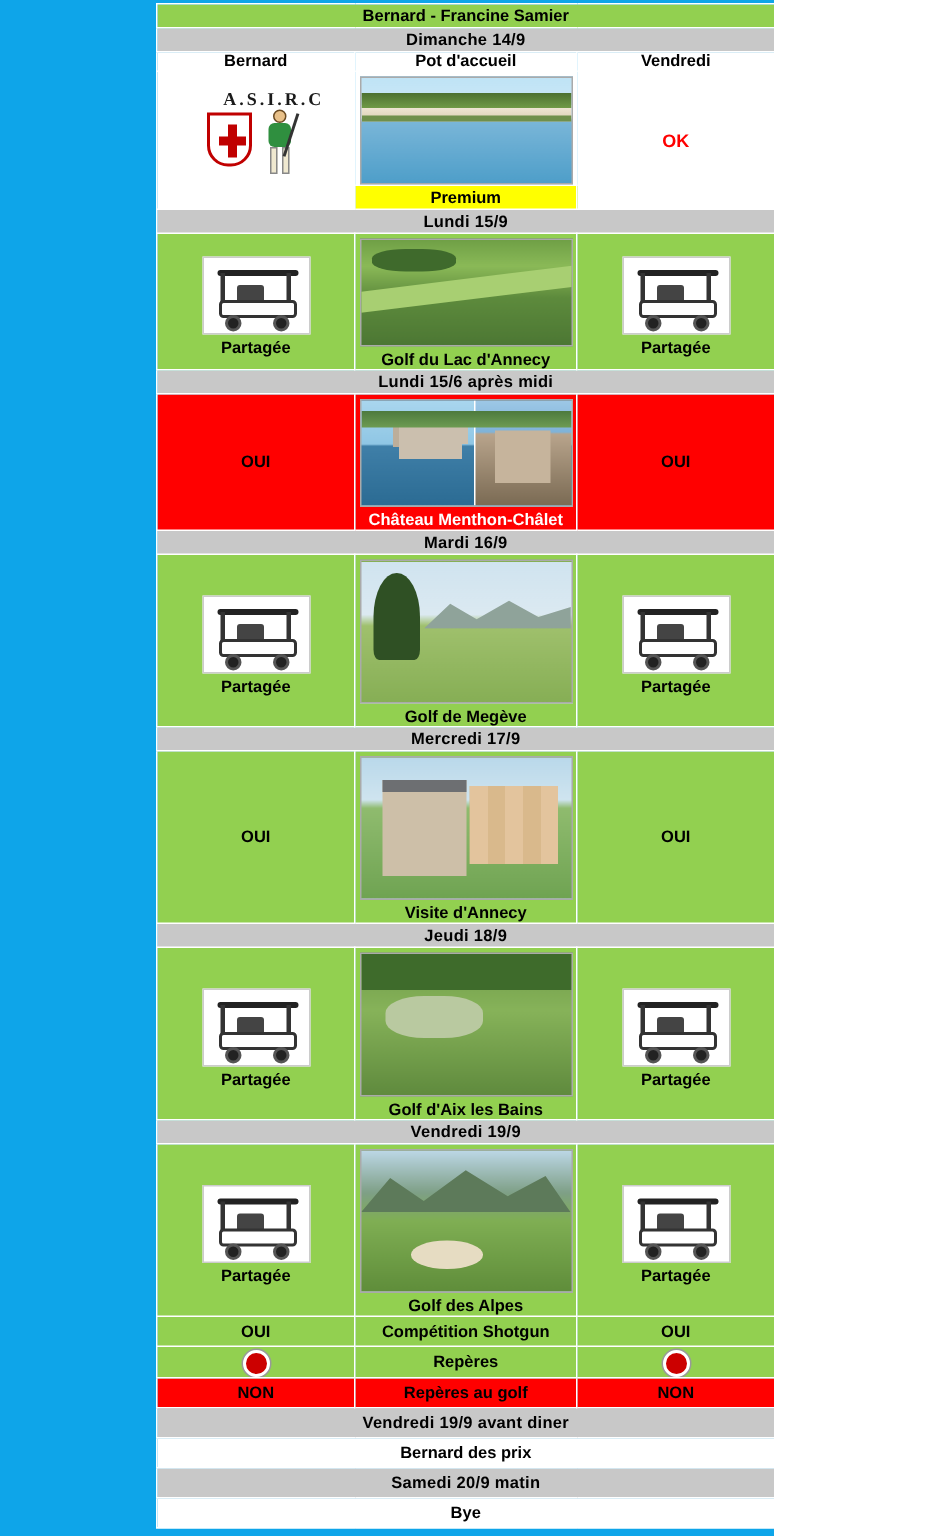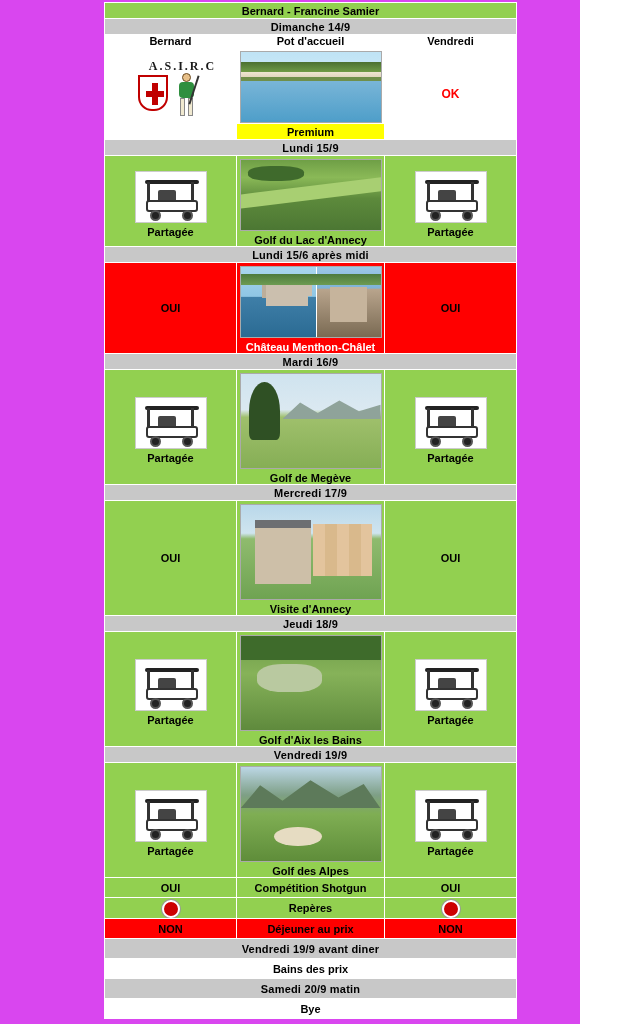--- a/index.html
+++ b/index.html
@@ -4,23 +4,23 @@
 <style>
   * { box-sizing: border-box; }
   html, body {
     margin: 0; padding: 0;
     width: 620px; height: 1024px;
     background: #ffffff;
     font-family: "Liberation Sans", sans-serif;
   }
   #sheet {
     position: relative;
-    width: 580px;
+    width: 516px;
     height: 1024px;
-    background: #d946ef;
+    background: #0ea5e9;
     overflow: hidden;
   }
   .table {
     position: absolute;
     left: 104px;
     top: 2px;
     width: 412px;
     border-collapse: collapse;
     table-layout: fixed;
   }
@@ -471,29 +471,29 @@
           <div class="red-dot"></div>
         </td>
         <td class="green">Repères</td>
         <td class="green">
           <div class="red-dot"></div>
         </td>
       </tr>
 
       <tr class="row-small">
         <td class="red">NON</td>
-        <td class="red">Déjeuner au prix</td>
+        <td class="red">Repères au golf</td>
         <td class="red">NON</td>
       </tr>
 
       <tr class="row-small">
         <td class="hdr" colspan="3">Vendredi 19/9 avant diner</td>
       </tr>
       <tr class="row-small">
-        <td class="white" colspan="3">Bains des prix</td>
+        <td class="white" colspan="3">Bernard des prix</td>
       </tr>
       <tr class="row-small">
         <td class="hdr" colspan="3">Samedi 20/9 matin</td>
       </tr>
       <tr class="row-small">
         <td class="white" colspan="3">Bye</td>
       </tr>
 
     </tbody>
   </table>

